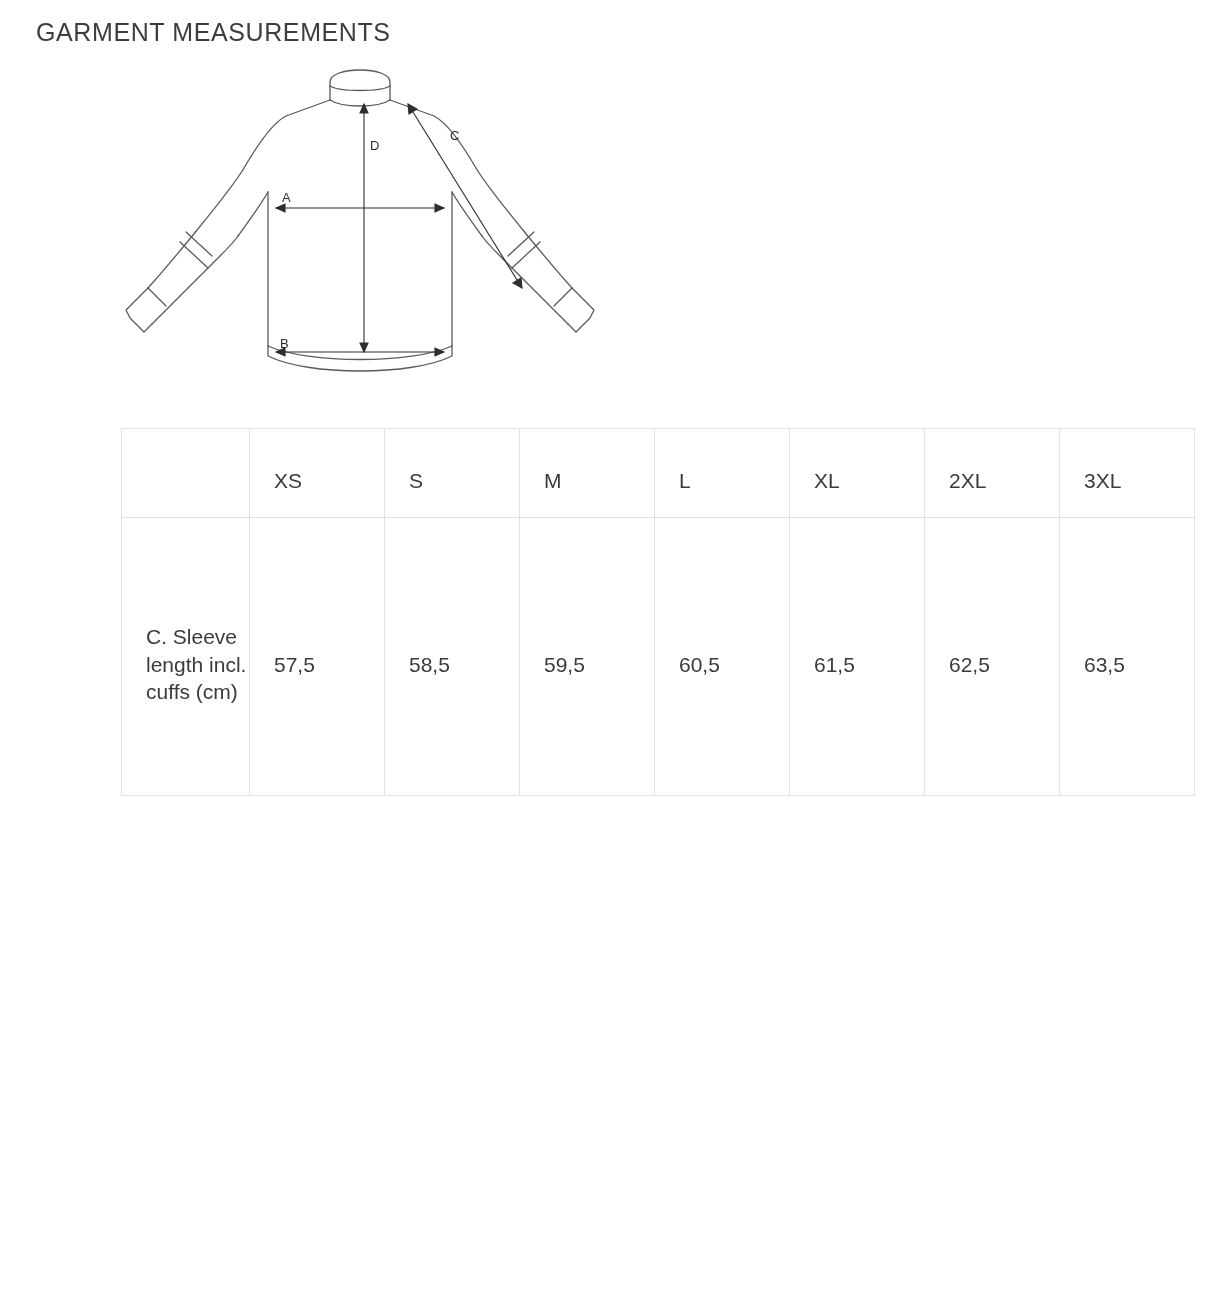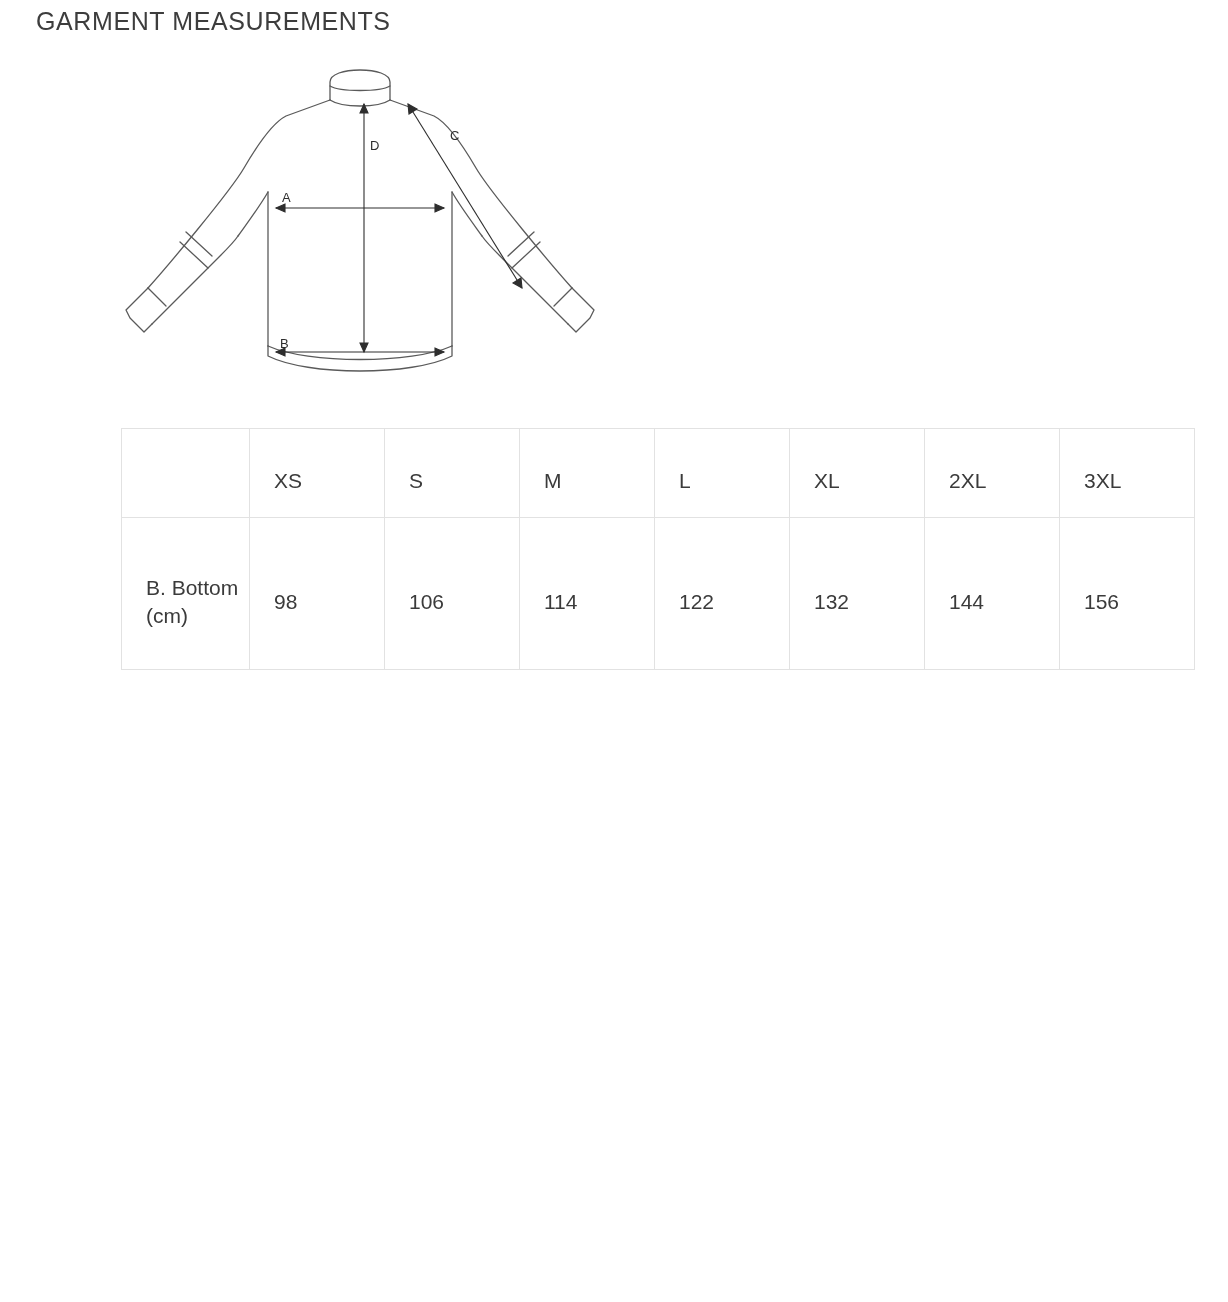--- a/index.html
+++ b/index.html
@@ -18,21 +18,21 @@
   .page {
     position: relative;
     width: 1228px;
     height: 1302px;
     box-sizing: border-box;
     padding: 0;
   }
   .page-title {
     position: absolute;
     left: 36px;
-    top: 7px;
+    top: 18px;
     font-size: 25px;
     letter-spacing: 0.6px;
     color: #3d3d3d;
     font-weight: 400;
   }
   
   .diagram-wrap {
     position: absolute;
     left: 108px;
     top: 56px;
@@ -185,26 +185,26 @@
         <td>XS</td>
         <td>S</td>
         <td>M</td>
         <td>L</td>
         <td>XL</td>
         <td>2XL</td>
         <td>3XL</td>
       </tr>
     </thead>
     <tbody>
-      <tr class="row-bottom">
-        <td class="rowlabel">B. Bottom (cm)</td>
-        <td class="val">98</td>
-        <td class="val">106</td>
-        <td class="val">114</td>
-        <td class="val">122</td>
-        <td class="val">132</td>
-        <td class="val">144</td>
-        <td class="val">156</td>
+      <tr class="row-sleeve">
+        <td class="rowlabel">C. Sleeve length incl. cuffs (cm)</td>
+        <td class="val">57,5</td>
+        <td class="val">58,5</td>
+        <td class="val">59,5</td>
+        <td class="val">60,5</td>
+        <td class="val">61,5</td>
+        <td class="val">62,5</td>
+        <td class="val">63,5</td>
       </tr>
     </tbody>
   </table>
 
 </div>
 
 </body></html>

